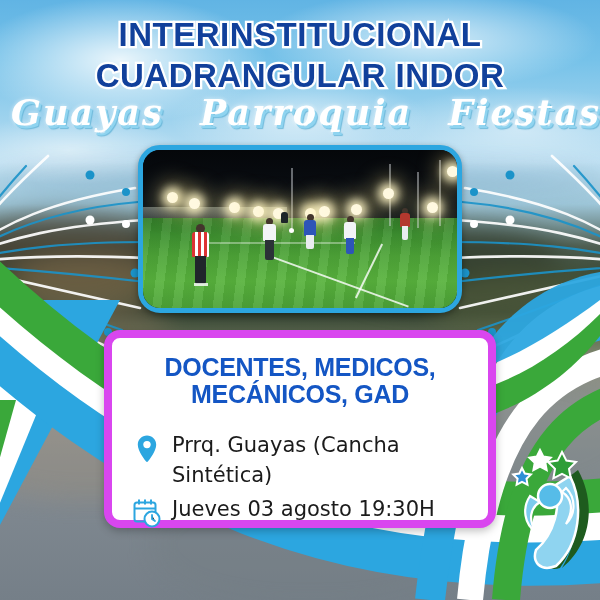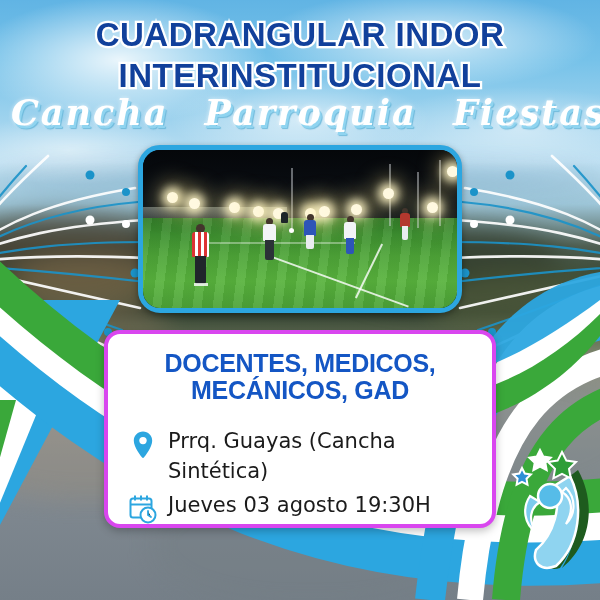--- a/index.html
+++ b/index.html
@@ -114,21 +114,21 @@
   .field-line { position:absolute; background:rgba(255,255,255,.8); }
   .fence {
     position:absolute; left:0; top:36%; width:46%; height:11%;
     background:linear-gradient(180deg,rgba(160,170,165,.55),rgba(90,100,95,.35));
   }
 
   
   .card {
     position:absolute; left:104px; top:330px; width:392px; height:198px;
     background:#ffffff;
-    border:4px solid #d946ef;
+    border:8px solid #d946ef;
     border-radius:16px;
     box-shadow:0 3px 8px rgba(0,0,0,.25);
     padding:16px 20px 10px 20px;
   }
   .card-title {
     text-align:center;
     color:#1456c4;
     font-weight:bold;
     font-size:25px;
     line-height:27px;
@@ -256,26 +256,26 @@
     <path d="M640 318 C520 332 452 392 430 600" stroke="#2ca6e0" stroke-width="30" fill="none"></path>
     <path d="M660 352 C548 360 486 420 470 600" stroke="#ffffff" stroke-width="26" fill="none"></path>
     <path d="M676 386 C574 392 518 446 506 600" stroke="#3aa83a" stroke-width="28" fill="none"></path>
 
     <path d="M600 300 C540 320 500 360 476 420 C530 404 572 372 600 336 Z" fill="#3aa83a"></path>
     <path d="M600 286 C546 300 506 336 484 388 C524 376 566 348 600 314 Z" fill="#ffffff"></path>
     <path d="M600 272 C544 282 498 318 470 372 C512 360 560 330 600 300 Z" fill="#2ca6e0" opacity=".95"></path>
   </svg>
 
   <div class="title-wrap">
+    <div class="title-line">INTERINSTITUCIONAL</div>
     <div class="title-line">CUADRANGULAR INDOR</div>
-    <div class="title-line">INTERINSTITUCIONAL</div>
   </div>
 
   <div class="script">
-    <span>Cancha</span>
+    <span>Guayas</span>
     <span>Parroquia</span>
     <span>Fiestas</span>
   </div>
 
   <div class="photo-frame">
     <div class="photo-inner">
       <div class="night-sky"></div>
       <div class="fence"></div>
       <div class="turf"></div>
 

